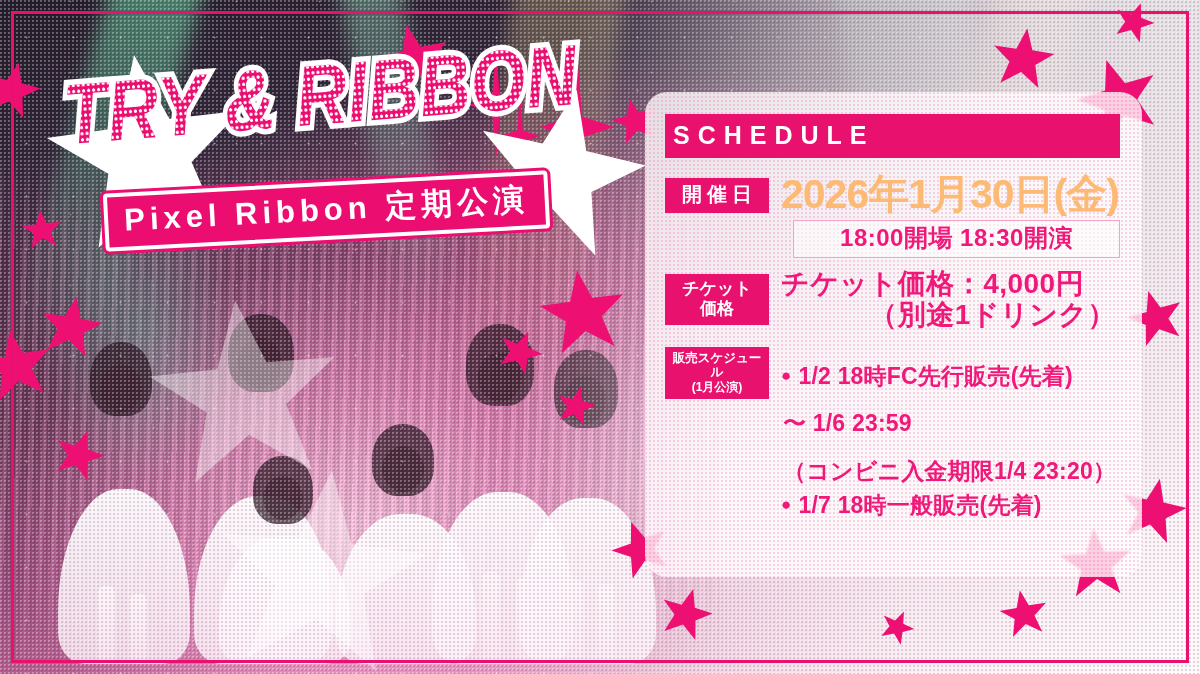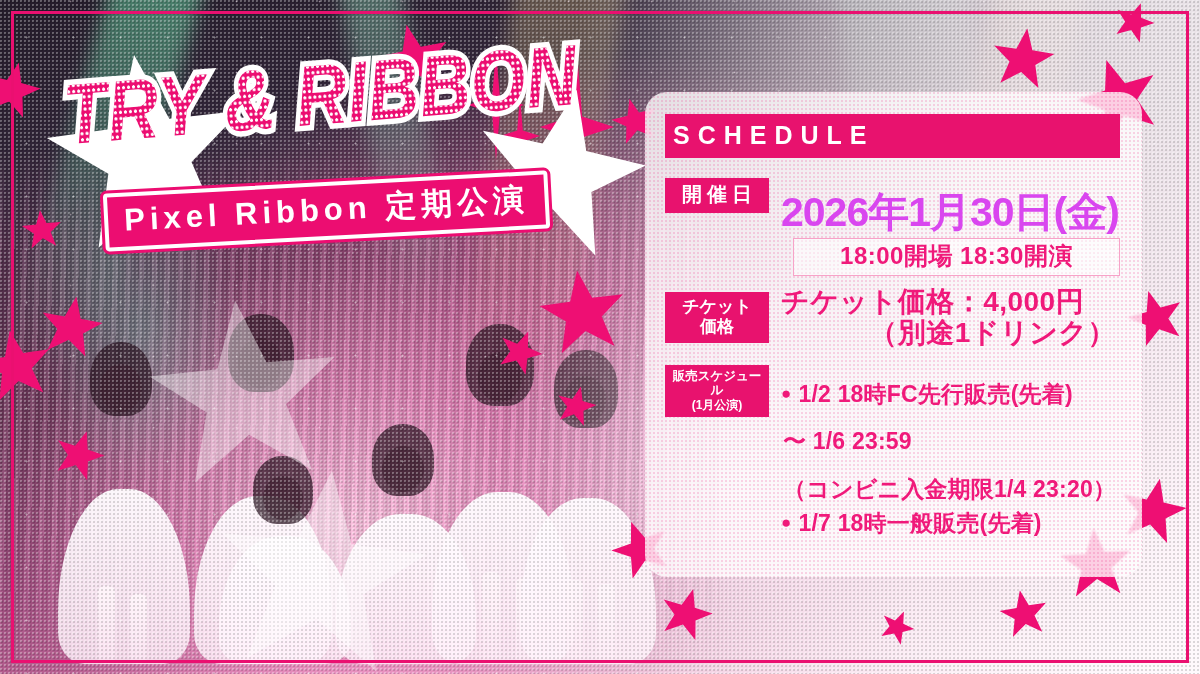--- a/index.html
+++ b/index.html
@@ -192,22 +192,22 @@
   }
   .chip-date{font-size:20px;letter-spacing:5px;text-indent:5px;width:104px;margin-top:4px;}
   .chip-place{font-size:20px;letter-spacing:5px;text-indent:5px;width:104px;margin-top:5px;}
   .chip-price{font-size:17px;letter-spacing:0px;width:104px;margin-top:6px;}
   .chip-sales{font-size:12.5px;letter-spacing:0px;width:104px;margin-top:4px;padding:4px 4px 5px;}
   .chip-sales .l2{font-size:12px;display:block;}
 
   .rowbody{flex:1 1 auto;padding-left:12px;min-width:0;}
 
   .date-main{
-    color:#d946ef;font-size:41px;font-weight:bold;line-height:1;
-    letter-spacing:-1px;white-space:nowrap;margin-top:18px;
+    color:#fdba74;font-size:41px;font-weight:bold;line-height:1;
+    letter-spacing:-1px;white-space:nowrap;
   }
   .time-box{
     margin-top:5px;margin-left:12px;
     border:1.5px solid #f7a3c8;
     background:rgba(255,255,255,.55);
     color:#f0197a;font-size:24px;font-weight:bold;
     text-align:center;padding:1px 8px 3px;
     letter-spacing:.5px;white-space:nowrap;
     display:block;
   }

